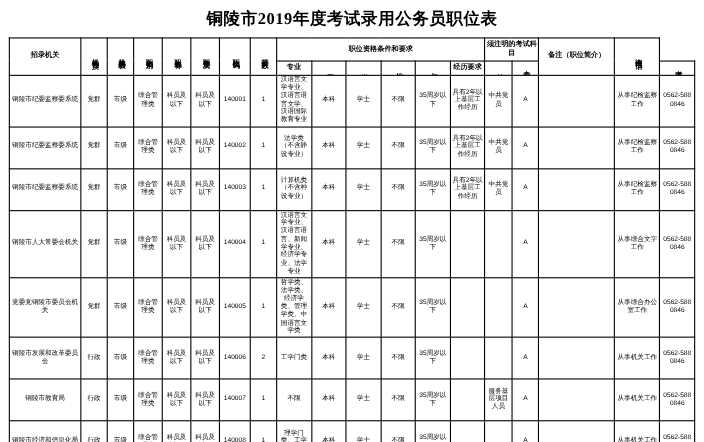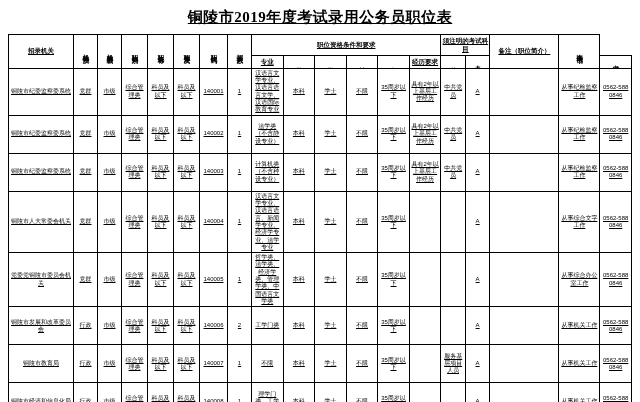--- a/index.html
+++ b/index.html
@@ -13,21 +13,20 @@
     font-family: "Liberation Sans", sans-serif;
     color: #000000;
     overflow: hidden;
   }
   .page {
     width: 640px;
     height: 402px;
     box-sizing: border-box;
     padding: 6px 8px 0 8px;
     position: relative;
-    text-decoration: underline;
   }
   .doc-title {
     text-align: center;
     font-size: 15px;
     font-weight: bold;
     letter-spacing: 0.5px;
     margin: 2px 0 7px 0;
     font-family: "Liberation Serif", serif;
   }
   table.job-table {

